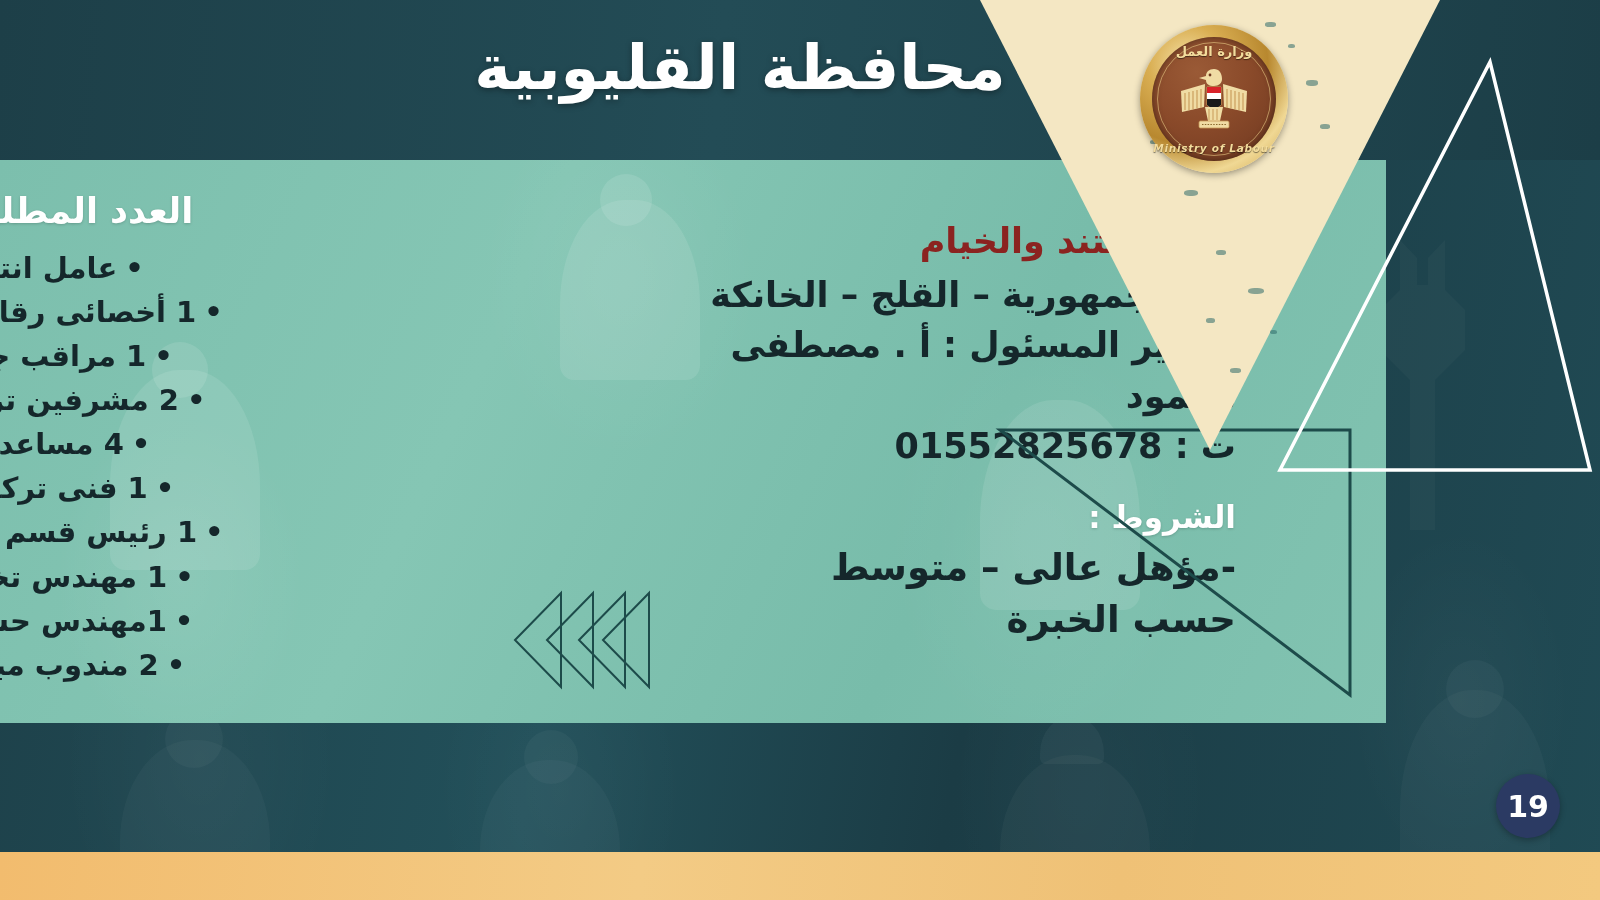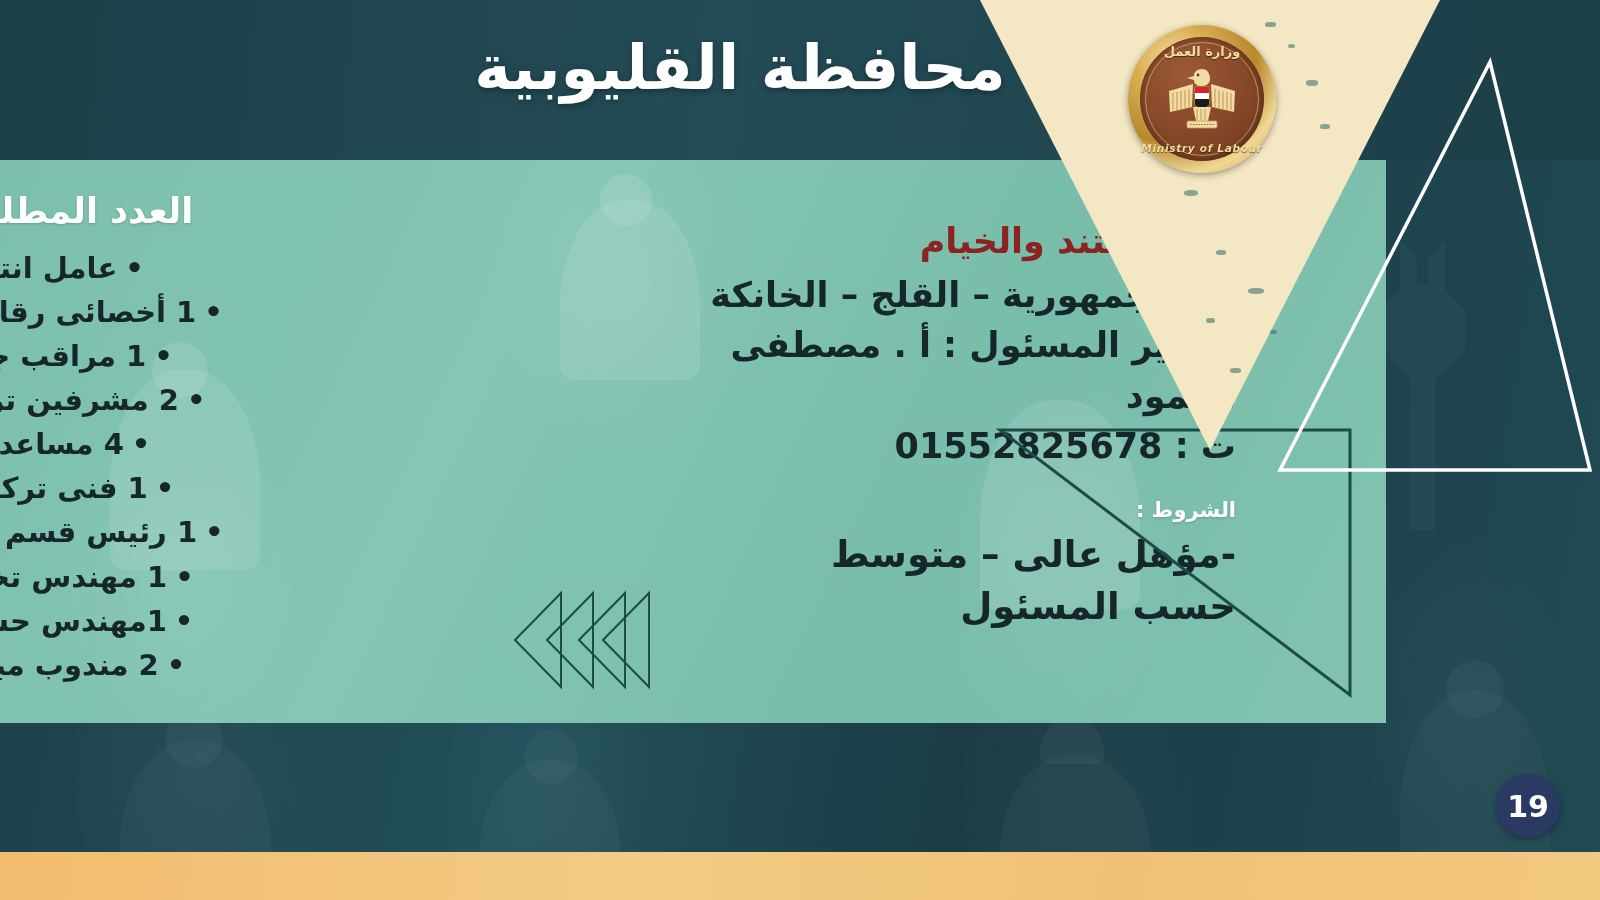--- a/index.html
+++ b/index.html
@@ -122,21 +122,21 @@
   }
   .company-name{
     color:#8b2320; font-size:35px; font-weight:700;
     line-height:1.25; margin-bottom:6px;
   }
   .info-line{
     color:#15272b; font-size:35px; font-weight:700;
     line-height:1.44;
   }
   .conditions-heading{
-    color:#ffffff; font-size:21px; font-weight:700;
+    color:#ffffff; font-size:31px; font-weight:700;
     line-height:1.3; margin-top:26px; margin-bottom:4px;
     text-shadow:0 1px 3px rgba(0,0,0,.18);
   }
   .condition-line{
     color:#15272b; font-size:37px; font-weight:700;
     line-height:1.42;
   }
 
   
   .right-graphics{
@@ -267,21 +267,21 @@
     </div>
 
     <div class="right-col">
       <div class="company-name">مسار للتند والخيام</div>
       <div class="info-line">ش الجمهورية – القلج – الخانكة</div>
       <div class="info-line">المدير المسئول : أ . مصطفى محمود</div>
       <div class="info-line">ت : 01552825678</div>
 
       <div class="conditions-heading">الشروط :</div>
       <div class="condition-line">-مؤهل عالى – متوسط</div>
-      <div class="condition-line">حسب المسئول</div>
+      <div class="condition-line">حسب الخبرة</div>
     </div>
   </div>
 
   <div class="right-graphics">
 
     <svg class="tri-svg" width="480" height="900" viewBox="0 0 480 900">
       <polygon points="-130,430 310,430 310,700 -130,700" fill="none" stroke="none"></polygon>
       <path d="M-120 430 L230 430 L230 695 Z" fill="none" stroke="#1d4b4a" stroke-width="3"></path>
     </svg>
 
@@ -294,21 +294,21 @@
     <div class="cream-speckle" style="left:64px;top:190px;width:14px;height:6px;"></div>
     <div class="cream-speckle" style="left:30px;top:140px;width:8px;height:4px;"></div>
     <div class="cream-speckle" style="left:96px;top:250px;width:10px;height:5px;"></div>
     <div class="cream-speckle" style="left:128px;top:288px;width:16px;height:6px;"></div>
     <div class="cream-speckle" style="left:86px;top:318px;width:9px;height:5px;"></div>
     <div class="cream-speckle" style="left:150px;top:330px;width:7px;height:4px;"></div>
     <div class="cream-speckle" style="left:110px;top:368px;width:11px;height:5px;"></div>
     <div class="cream-speckle" style="left:46px;top:58px;width:8px;height:4px;"></div>
     <div class="cream-speckle" style="left:200px;top:124px;width:10px;height:5px;"></div>
 
-    <div class="seal" style="left:8px;top:25px;">
+    <div class="seal" style="left:20px;top:25px;">
       <div class="seal-inner">
         <div class="seal-ring"></div>
         <div class="seal-ar-text">وزارة العمل</div>
 
         <svg width="78" height="68" viewBox="0 0 78 68">
 
           <path d="M39 4 C34 4 31 7 31 11 L24 13 L31 15 C31 19 34 21 39 21 C44 21 47 18 47 14 C47 8 44 4 39 4 Z" fill="#f0dca4"></path>
           <circle cx="35" cy="10" r="1.4" fill="#6e3820"></circle>
 
           <path d="M30 19 L6 26 L7 47 L29 42 Z" fill="#f0dca4"></path>

